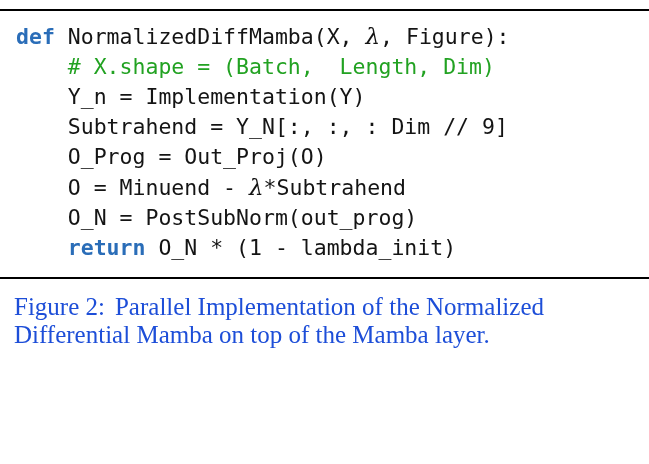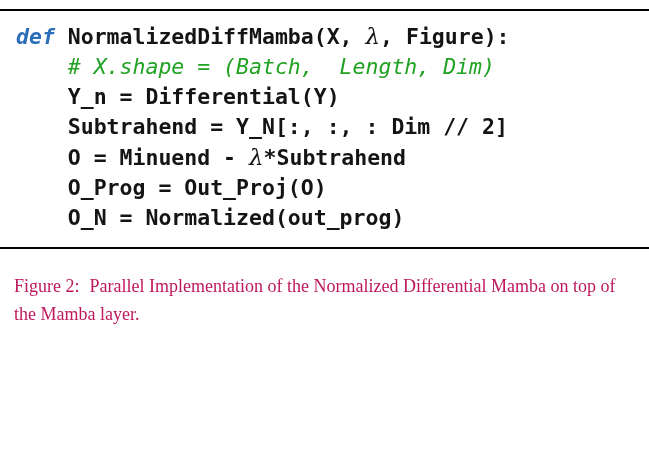--- a/index.html
+++ b/index.html
@@ -26,58 +26,57 @@
     margin-top: 10px;
     padding-left: 16px;
     font-family: "DejaVu Sans Mono", monospace;
     font-size: 21.5px;
     line-height: 30px;
     color: #141414;
   }
   .code-line {
     white-space: pre;
   }
-  .seg-plain { color: #141414; font-weight: bold; }
+  .seg-plain { color: #141414; }
   .seg-keyword {
     color: var(--kw, #2a6db8);
     font-weight: bold;
-    font-style: italic;
   }
   .seg-comment {
     color: var(--cm, #22a222);
-    font-style: italic;
   }
   .seg-math {
     font-family: "DejaVu Serif", serif;
     font-style: italic;
     font-size: 23px;
   }
   .caption {
-    margin-top: 23px;
+    margin-top: 14px;
     padding: 0 14px 0 14px;
-    font-size: 18px;
+    font-size: 25px;
     line-height: 28px;
-    color: #be185d;
+    color: #1d4ed8;
   }
   .caption-label {
     margin-right: 10px;
   }
 </style>
 </head>
 <body>
 
 <div class="rule rule-top"></div>
 
 <div class="code-block">
     <div class="code-line"><span class="seg-keyword">def </span><span class="seg-plain">NormalizedDiffMamba(X, </span><span class="seg-math">λ</span><span class="seg-plain">, Figure):</span></div>
     <div class="code-line"><span class="seg-plain">    </span><span class="seg-comment"># X.shape = (Batch,  Length, Dim)</span></div>
-    <div class="code-line"><span class="seg-plain">    Y_n = Differential(Y)</span></div>
-    <div class="code-line"><span class="seg-plain">    Subtrahend = Y_N[:, :, : Dim // 2]</span></div>
+    <div class="code-line"><span class="seg-plain">    Y_n = Implementation(Y)</span></div>
+    <div class="code-line"><span class="seg-plain">    Subtrahend = Y_N[:, :, : Dim // 9]</span></div>
+    <div class="code-line"><span class="seg-plain">    O_Prog = Out_Proj(O)</span></div>
     <div class="code-line"><span class="seg-plain">    O = Minuend - </span><span class="seg-math">λ</span><span class="seg-plain">*Subtrahend</span></div>
-    <div class="code-line"><span class="seg-plain">    O_Prog = Out_Proj(O)</span></div>
-    <div class="code-line"><span class="seg-plain">    O_N = Normalized(out_prog)</span></div>
+    <div class="code-line"><span class="seg-plain">    O_N = PostSubNorm(out_prog)</span></div>
+    <div class="code-line"><span class="seg-plain">    </span><span class="seg-keyword">return</span><span class="seg-plain"> O_N * (1 - lambda_init)</span></div>
   </div>
 
 <div class="rule rule-mid"></div>
 
 <div class="caption">
   <span class="caption-label">Figure 2:</span><span>Parallel Implementation of the Normalized Differential Mamba on top of the Mamba layer.</span>
 </div>
 
 </body></html>

